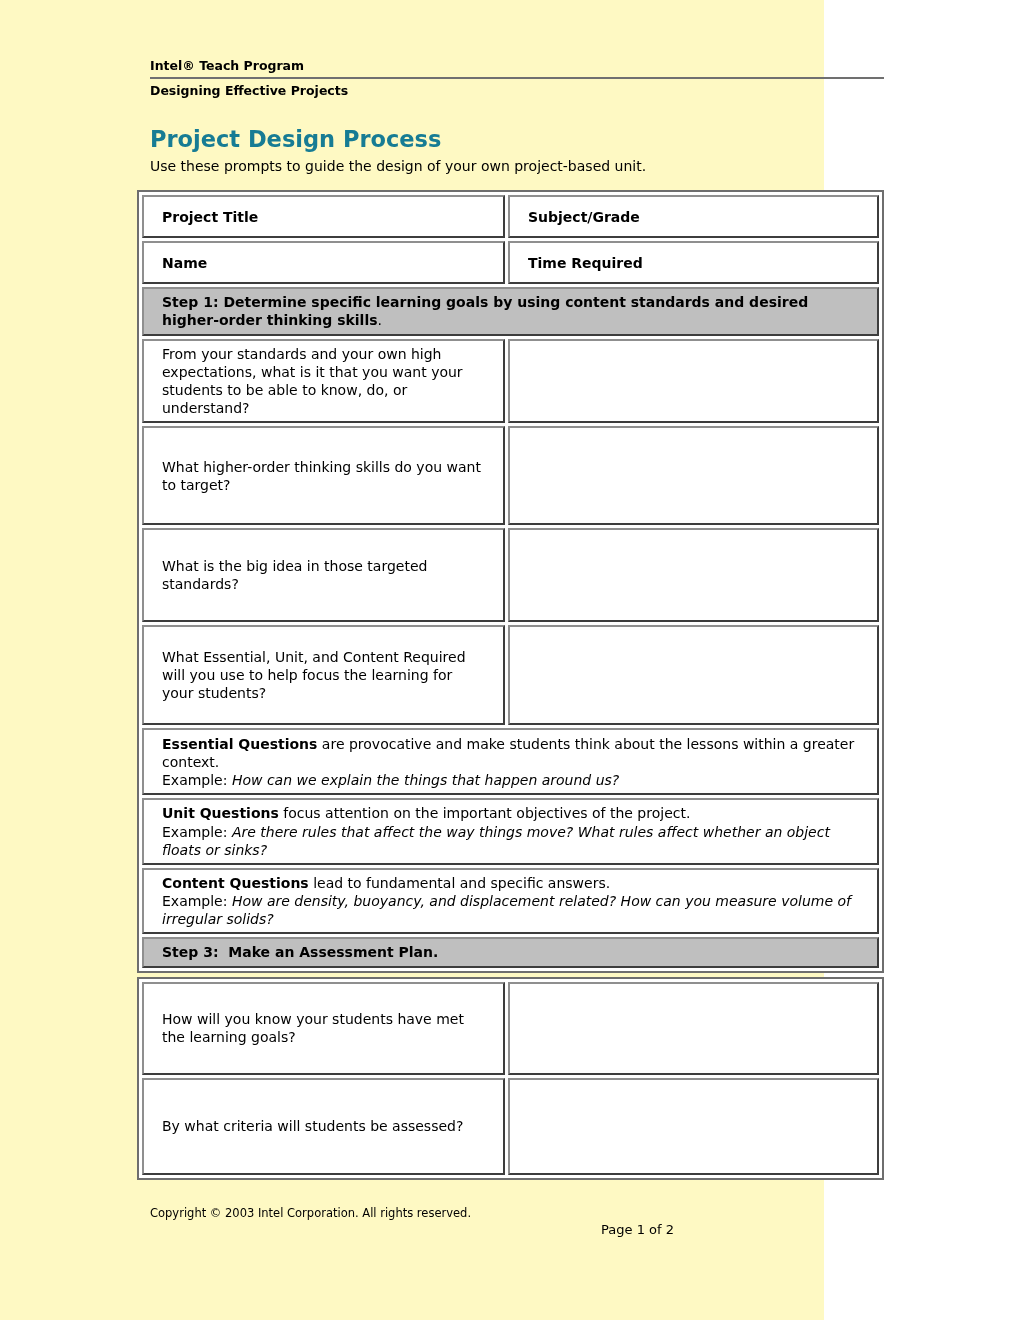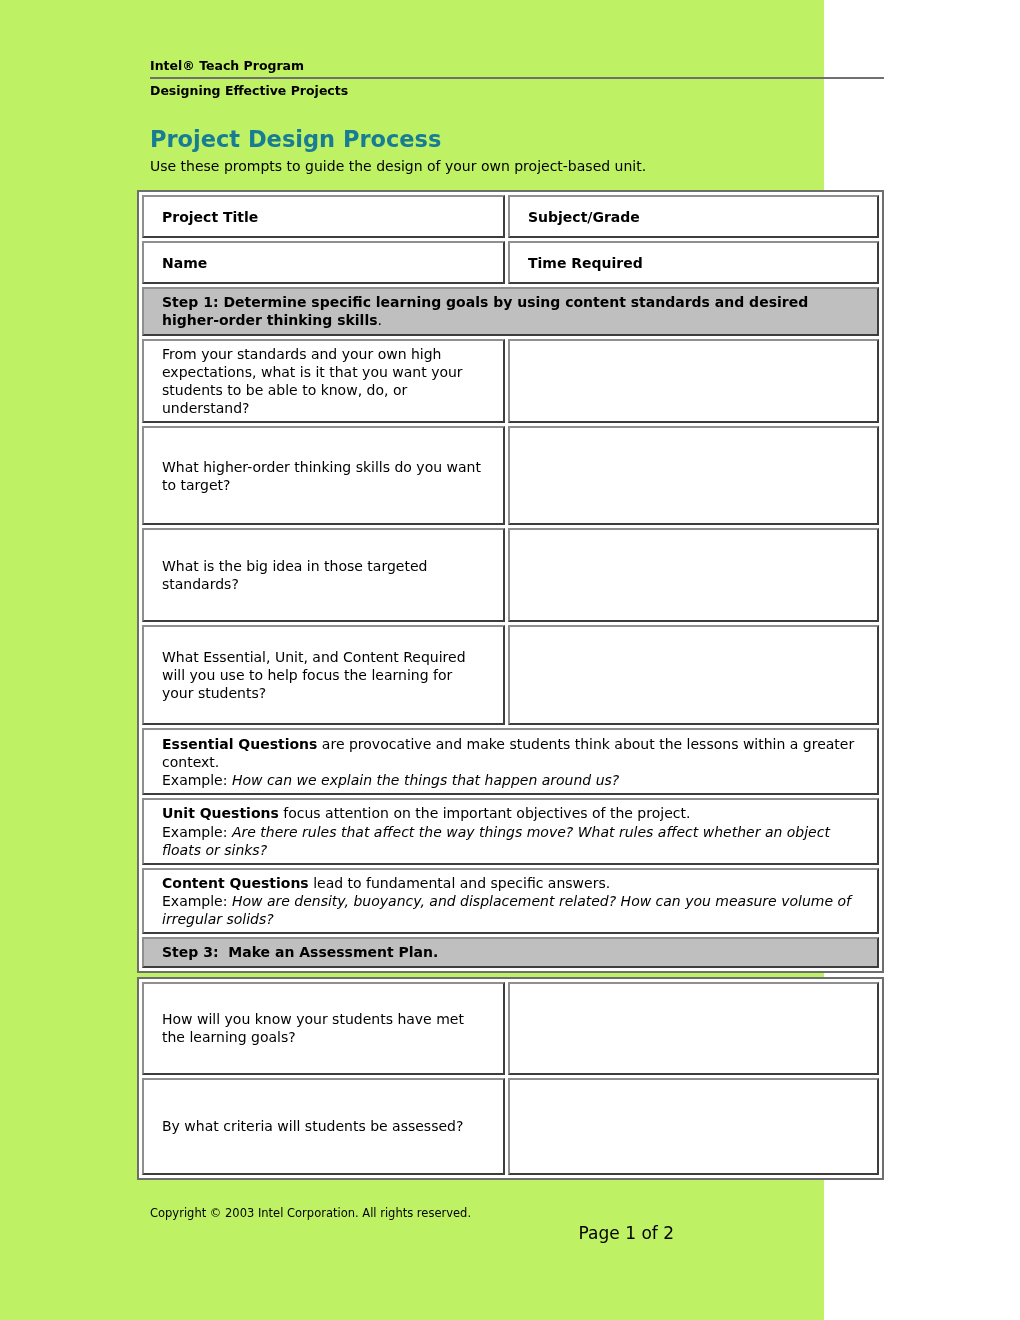--- a/index.html
+++ b/index.html
@@ -4,21 +4,21 @@
 <style>
   * { margin: 0; padding: 0; box-sizing: border-box; }
   html, body { background: #ffffff; }
   body {
     width: 1020px; height: 1320px;
     font-family: "DejaVu Sans", sans-serif;
     color: #000000;
     position: relative;
     overflow: hidden;
   }
-  .page { position: absolute; left: 0; top: 0; width: 824px; height: 1320px; background: #bef264; }
+  .page { position: absolute; left: 0; top: 0; width: 824px; height: 1320px; background: #fef9c3; }
   .content { position: absolute; left: 150px; top: 58px; width: 734px; }
 
   
   .doc-header .program-line {
     font-size: 12.5px; font-weight: bold; line-height: 1.25;
     padding-bottom: 3px;
     border-bottom: 2px solid #707070;
   }
   .doc-header .dept-line {
     font-size: 12.5px; font-weight: bold; line-height: 1.25;
@@ -84,21 +84,21 @@
 
   .label-cell { font-weight: bold; }
 
   
   .copyright {
     position: absolute; left: 150px; top: 1206px;
     font-size: 11.5px; line-height: 1.3;
   }
   .page-number {
     position: absolute; right: 150px; top: 1222px;
-    font-size: 17px; line-height: 1.3; text-align: left;
+    font-size: 13px; line-height: 1.3; text-align: left;
   }
 </style>
 </head>
 <body>
 
 <div class="page">
   <div class="content">
 
     <div class="doc-header">
       <div class="program-line">Intel® Teach Program</div>

